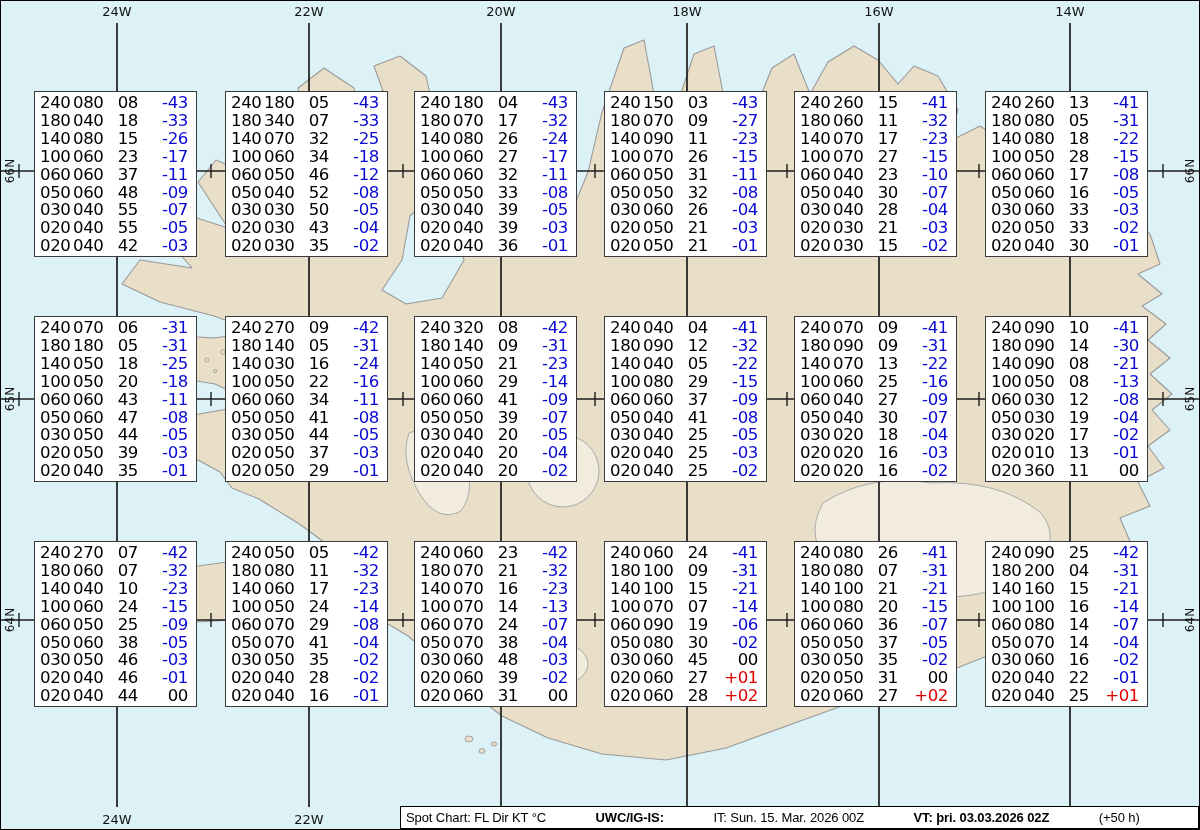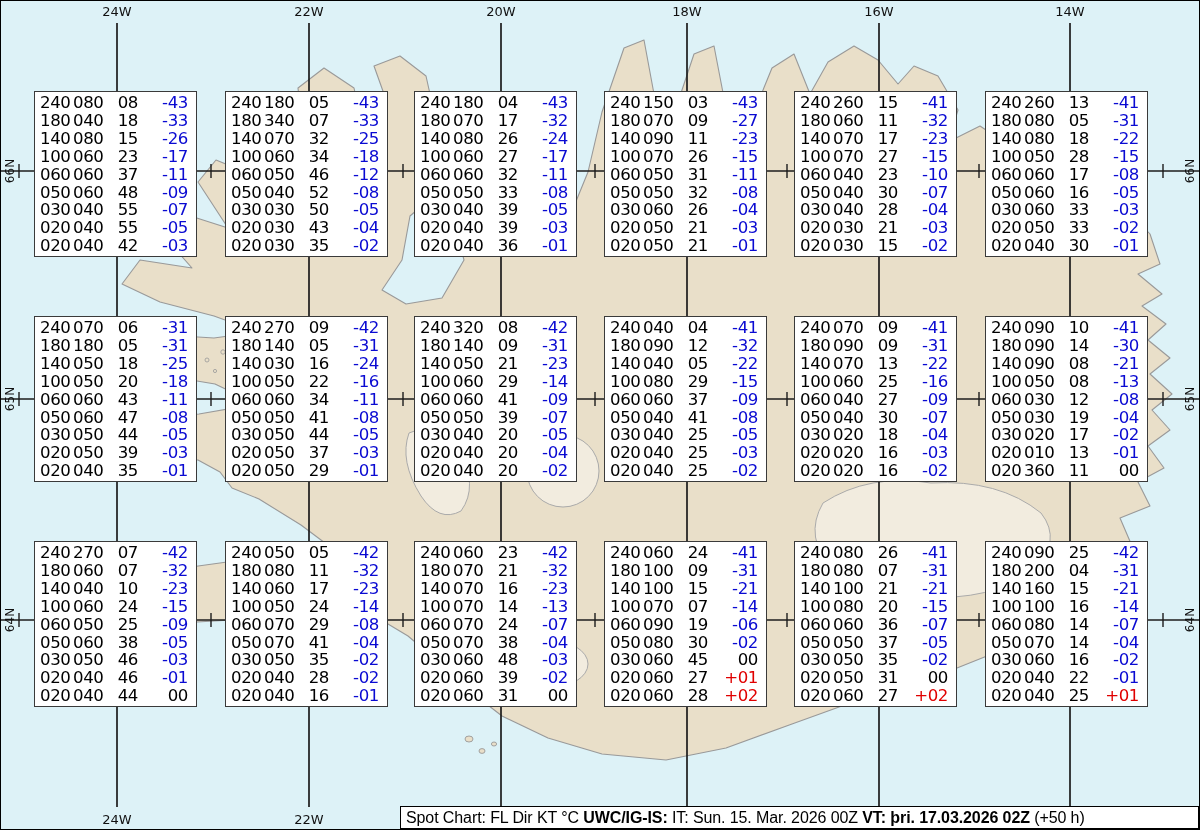--- a/index.html
+++ b/index.html
@@ -34,22 +34,22 @@
   .spot-row .dir{width:34px;}
   .spot-row .spd{width:31px; text-align:right;}
   .spot-row .tmp{flex:1; text-align:right;}
   .tmp.neg{color:#0a0ad2;}
   .tmp.pos{color:#e00000;}
   .tmp.zero{color:#000;}
   .caption{
     position:absolute; left:399px; top:805px; right:0; bottom:0;
     background:#fff; border:1px solid #000; z-index:6;
     display:flex; align-items:center; padding:0 4px 0 5px;
-    font-family:"Liberation Sans", sans-serif; font-size:16px;
-    letter-spacing:-0.1px; white-space:pre; color:#000;
+    font-family:"Liberation Sans", sans-serif; font-size:13px;
+    letter-spacing:-0.1px; white-space:pre; color:#000;gap:46px;
   }
   .caption .seg-bold{font-weight:bold;}
 </style>
 </head>
 <body>
 
 <div class="stage">
 
   <svg class="map" width="1198" height="828" viewBox="0 0 1198 828">
 
@@ -356,15 +356,15 @@
         <div class="spot-row"><span class="fl">140</span><span class="dir">160</span><span class="spd">15</span><span class="tmp neg">-21</span></div>
         <div class="spot-row"><span class="fl">100</span><span class="dir">100</span><span class="spd">16</span><span class="tmp neg">-14</span></div>
         <div class="spot-row"><span class="fl">060</span><span class="dir">080</span><span class="spd">14</span><span class="tmp neg">-07</span></div>
         <div class="spot-row"><span class="fl">050</span><span class="dir">070</span><span class="spd">14</span><span class="tmp neg">-04</span></div>
         <div class="spot-row"><span class="fl">030</span><span class="dir">060</span><span class="spd">16</span><span class="tmp neg">-02</span></div>
         <div class="spot-row"><span class="fl">020</span><span class="dir">040</span><span class="spd">22</span><span class="tmp neg">-01</span></div>
         <div class="spot-row"><span class="fl">020</span><span class="dir">040</span><span class="spd">25</span><span class="tmp pos">+01</span></div>
       </div>
     </div>
 
-  <div class="caption" id="caption"><span class="seg">Spot Chart: FL Dir KT °C </span><span class="seg-bold">UWC/IG-IS:</span><span class="seg"> IT: Sun. 15. Mar. 2026 00Z </span><span class="seg-bold">VT: þri. 17.03.2026 02Z</span><span class="seg"> (+50 h)</span></div>
+  <div class="caption" id="caption"><span class="seg">Spot Chart: FL Dir KT °C </span><span class="seg-bold">UWC/IG-IS:</span><span class="seg"> IT: Sun. 15. Mar. 2026 00Z </span><span class="seg-bold">VT: þri. 03.03.2026 02Z</span><span class="seg"> (+50 h)</span></div>
 
 </div>
 
 </body></html>

